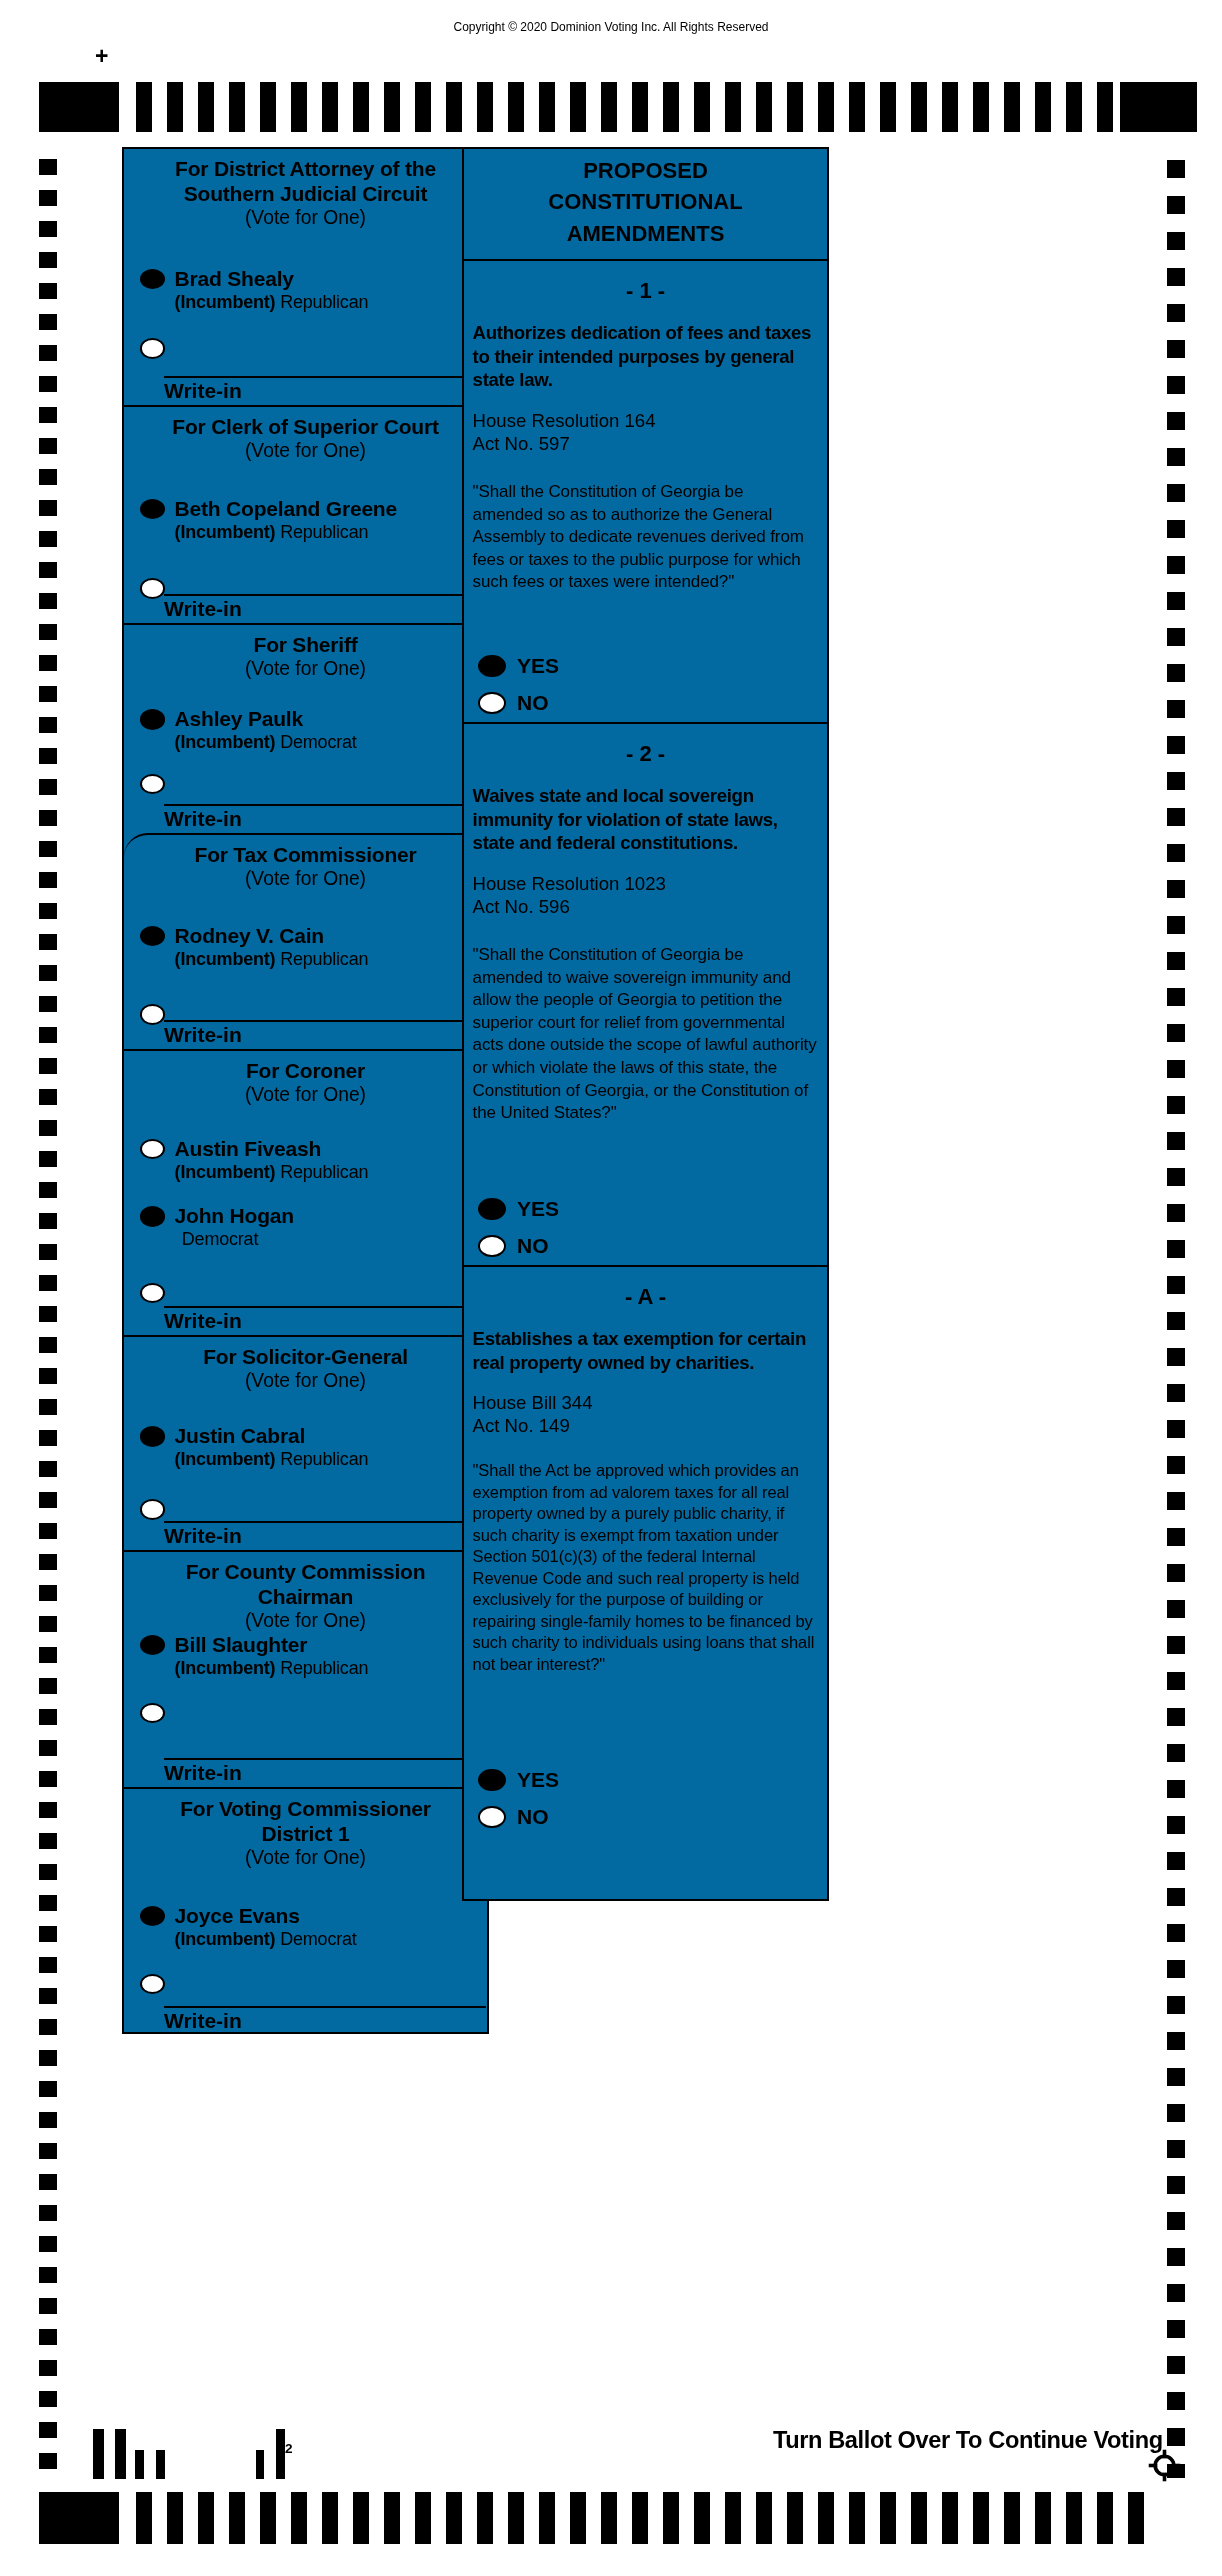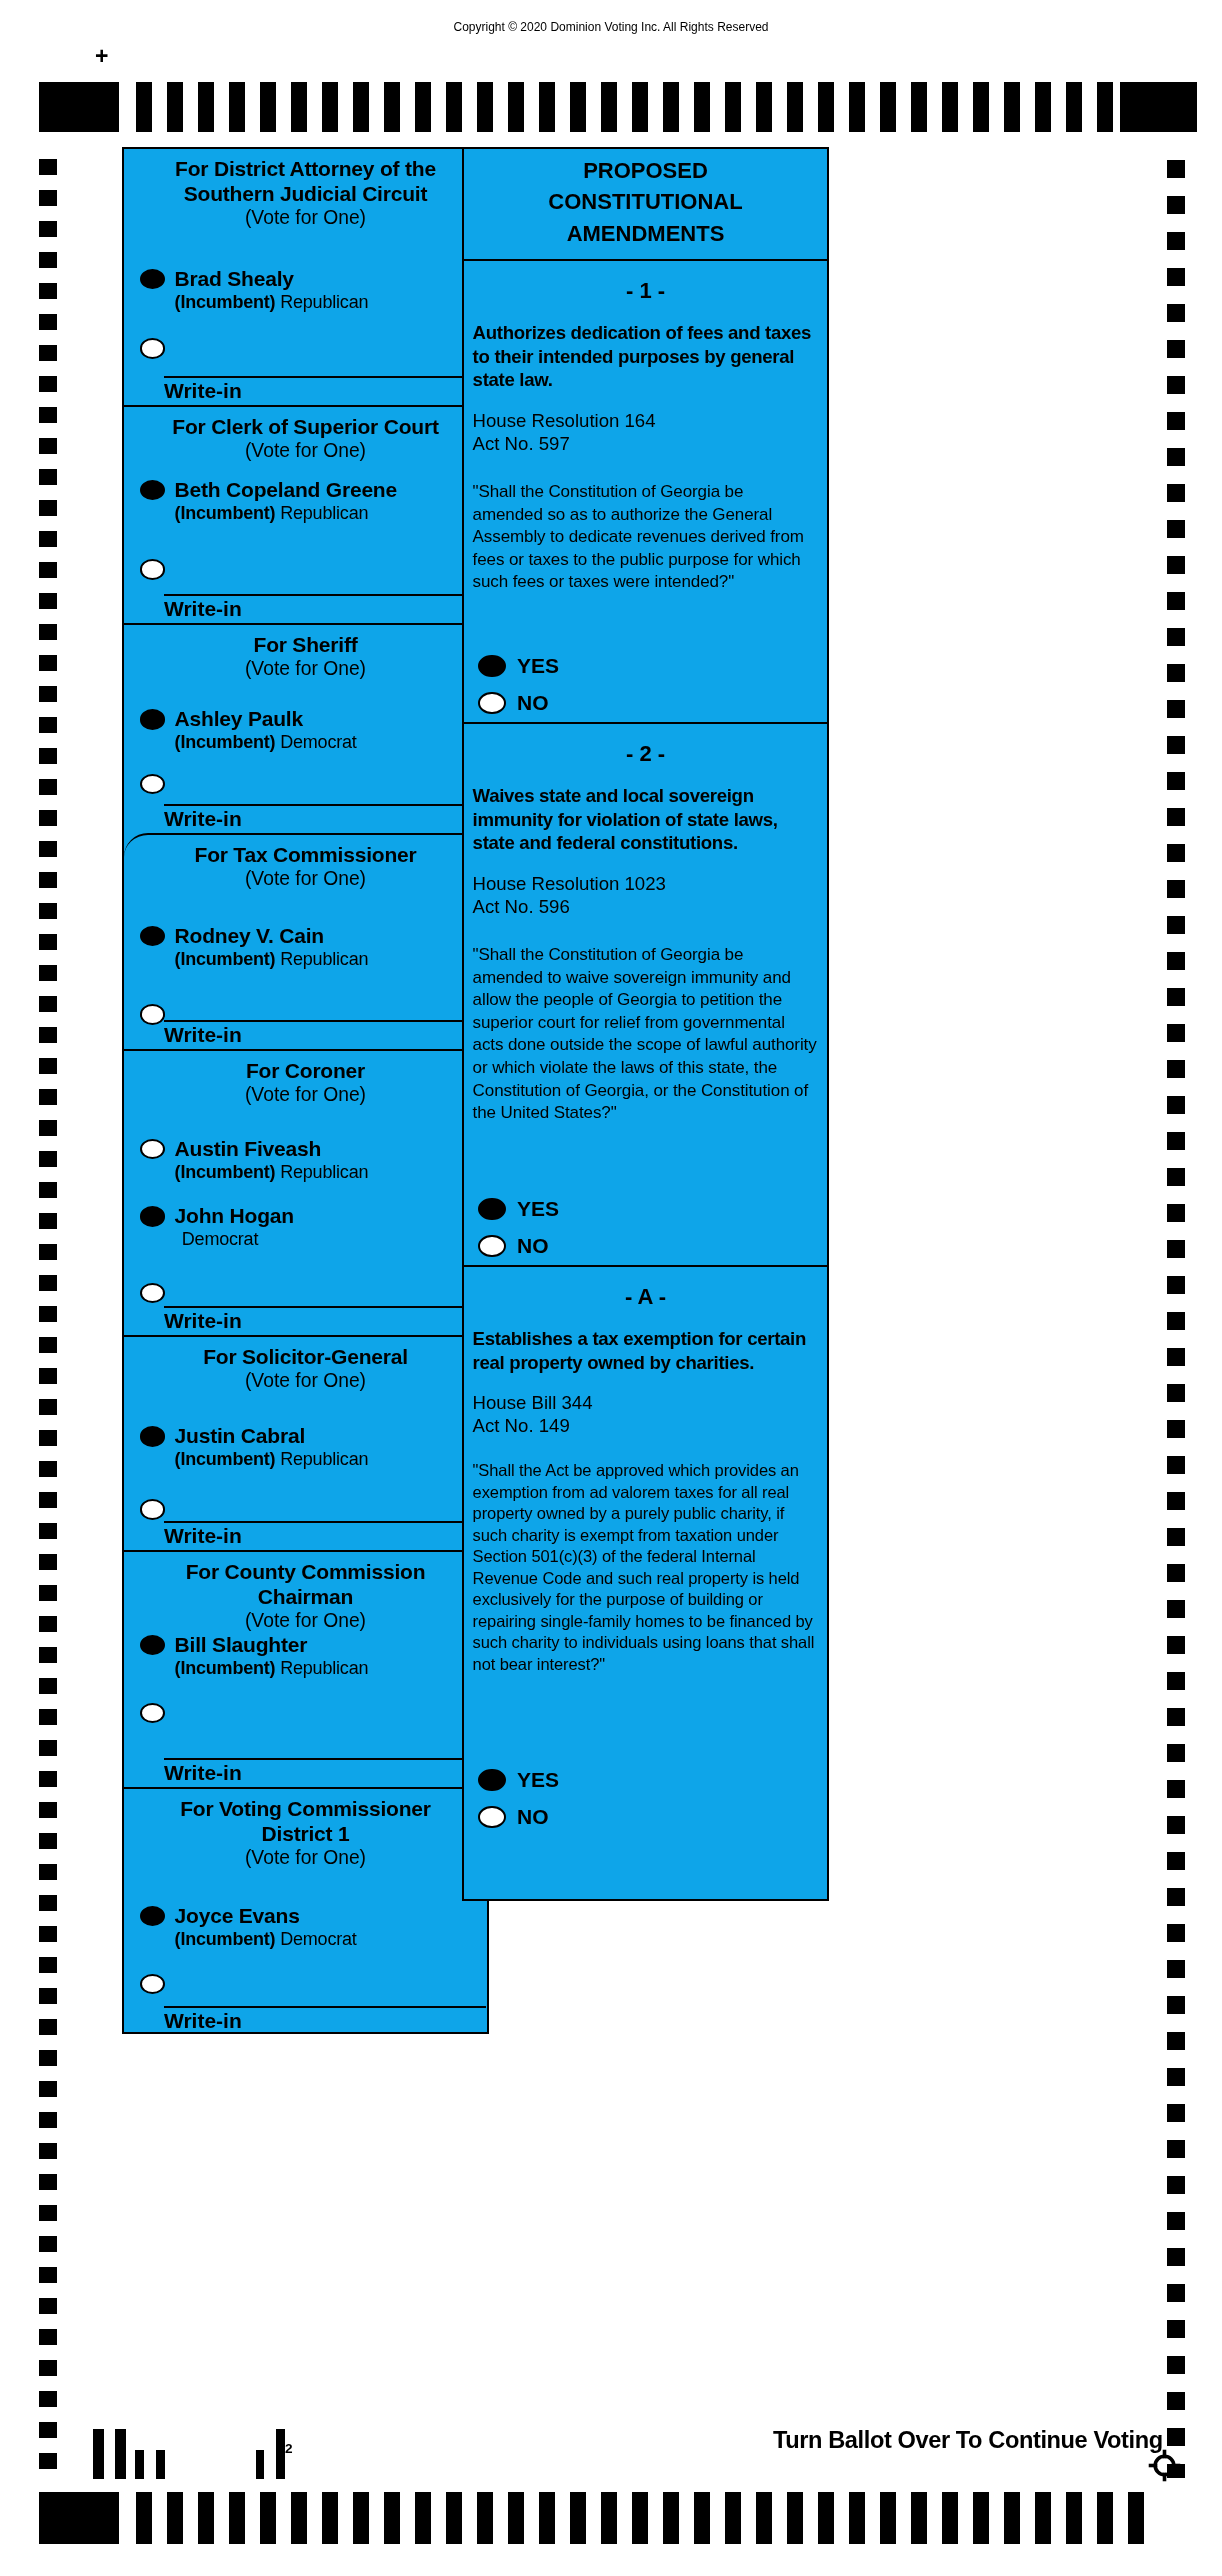--- a/index.html
+++ b/index.html
@@ -14,21 +14,21 @@
   .band{position:absolute;left:39px;height:50px;}
   .band .blk{position:absolute;top:0;height:100%;background:#000;}
   .band .bars{position:absolute;top:0;height:100%;
     background:repeating-linear-gradient(to right,#000 0 15.8px,transparent 15.8px 31px);}
   .edge{position:absolute;width:18px;}
   .edge.left{left:39px;top:159px;height:2325px;
     background:repeating-linear-gradient(to bottom,#000 0 15.8px,transparent 15.8px 31px);}
   .edge.right{left:1167px;top:160px;height:2318px;
     background:repeating-linear-gradient(to bottom,#000 0 18px,transparent 18px 36px);}
   
-  .colbox{position:absolute;top:147px;width:367px;border:2.1px solid #000;box-sizing:border-box;background:#0ea5e9;}
+  .colbox{position:absolute;top:147px;width:367px;border:2.1px solid #000;box-sizing:border-box;background:#0369a1;}
   .colbox.left{left:122px;height:1887px;}
   .colbox.right{left:462px;height:1754px;}
   .section{position:relative;box-sizing:border-box;padding-top:7.2px;}
   .section + .section{border-top:2.1px solid #000;}
   
   .c-title{text-align:center;font-weight:bold;font-size:21px;line-height:25px;letter-spacing:-0.2px;}
   .vote{text-align:center;font-size:19.3px;line-height:23.6px;}
   .cand{display:flex;align-items:flex-start;margin-left:15.8px;}
   .oval{width:21.5px;height:16.5px;border:2.1px solid #000;border-radius:50%;flex:none;background:#fff;}
   .cand .oval{margin-top:2.1px;}
@@ -98,21 +98,21 @@
       <div class="wline"></div>
       <div class="wlabel">Write-in</div>
     </div>
   </section>
 
   <section class="section" style="height:218px;">
     <div class="c-title">
       <div>For Clerk of Superior Court</div>
     </div>
     <div class="vote">(Vote for One)</div>
-    <div class="cand filled" style="margin-top:15px;">
+    <div class="cand filled" style="margin-top:34px;">
       <div class="oval"></div>
       <div class="info">
         <div class="name">Beth Copeland Greene</div>
         <div class="party"><span class="inc">(Incumbent)</span> <span>Republican</span></div>
       </div>
     </div>
     <div class="cand" style="margin-top:33px;">
       <div class="oval"></div>
     </div>
     <div class="writein">

